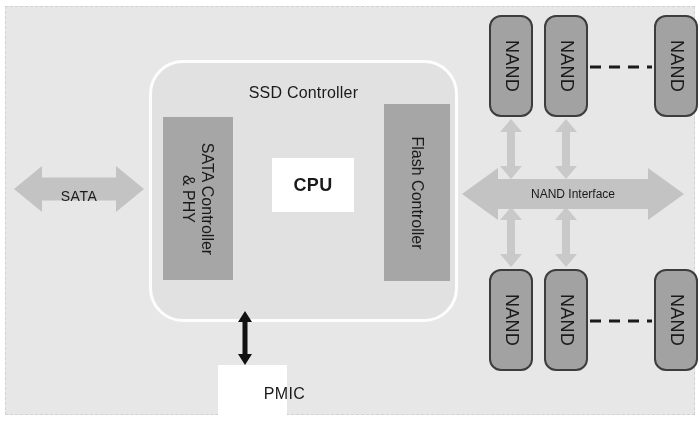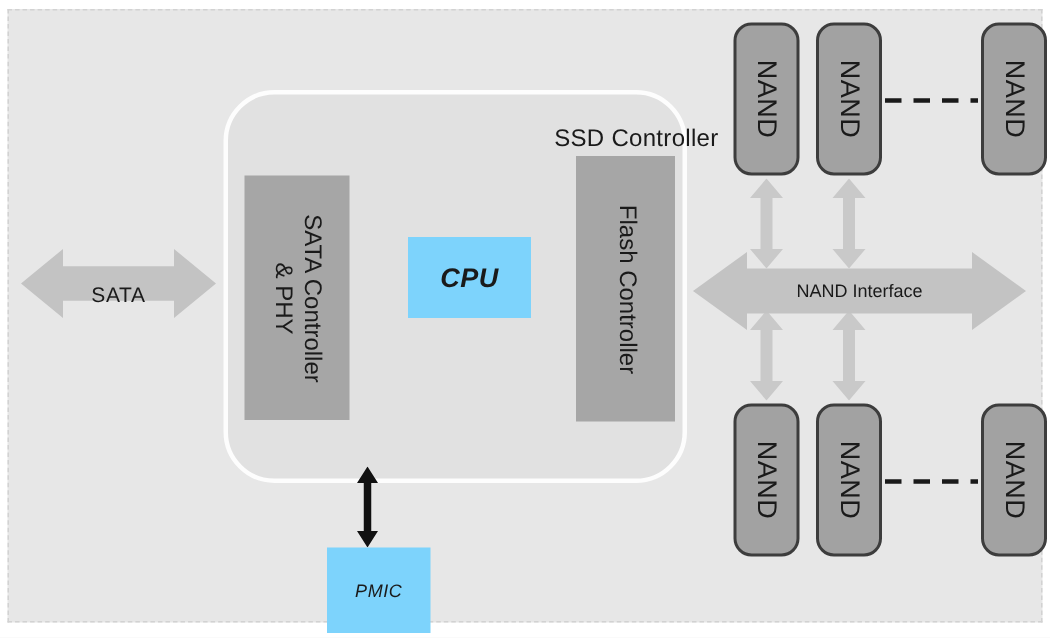--- a/index.html
+++ b/index.html
@@ -14,39 +14,39 @@
   .abs { position:absolute; }
 
   
   #ssd-box {
     position:absolute; left:143px; top:53px; width:309px; height:262px;
     background:#e1e1e1; border:3px solid #fdfdfd; border-radius:34px;
     box-sizing:border-box;
   }
   #ssd-title {
     position:absolute; left:143px; top:77px; width:309px;
-    text-align:right; font-size:16px; letter-spacing:0.2px;padding-left:21px;
+    text-align:center; font-size:16px; letter-spacing:0.2px;
   }
 
   
   .block { position:absolute; box-sizing:border-box; }
   .block-medium { background:#a6a6a6; }
-  .block-dark   { background:#7dd3fc;font-style:italic; }
+  .block-dark   { background:#ffffff; }
 
   #sata-phy-block        { left:157px; top:110px; width:70px;  height:163px; }
   #cpu-block             { left:266px; top:151px; width:82px;  height:54px;  }
   #flash-controller-block{ left:378px; top:97px;  width:66px;  height:177px; }
   #pmic-block            { left:212px; top:358px; width:69px;  height:57px;  }
 
   .center-label {
     position:absolute; left:0; top:0; width:100%; height:100%;
     display:flex; align-items:center; justify-content:center;
   }
   #cpu-block .center-label  { font-weight:bold; font-size:18px; letter-spacing:0.3px; }
-  #pmic-block .center-label { font-size:12px; letter-spacing:0.4px; }
+  #pmic-block .center-label { font-size:16px; letter-spacing:0.4px;padding-left:32px; }
 
   
   .rot-wrap {
     position:absolute; left:50%; top:50%;
     transform:translate(-50%,-50%) rotate(90deg);
     white-space:nowrap; text-align:center;
   }
   #sata-phy-block .rot-wrap      { font-size:16px; line-height:19px; }
   #flash-controller-block .rot-wrap { font-size:16px; }
 

